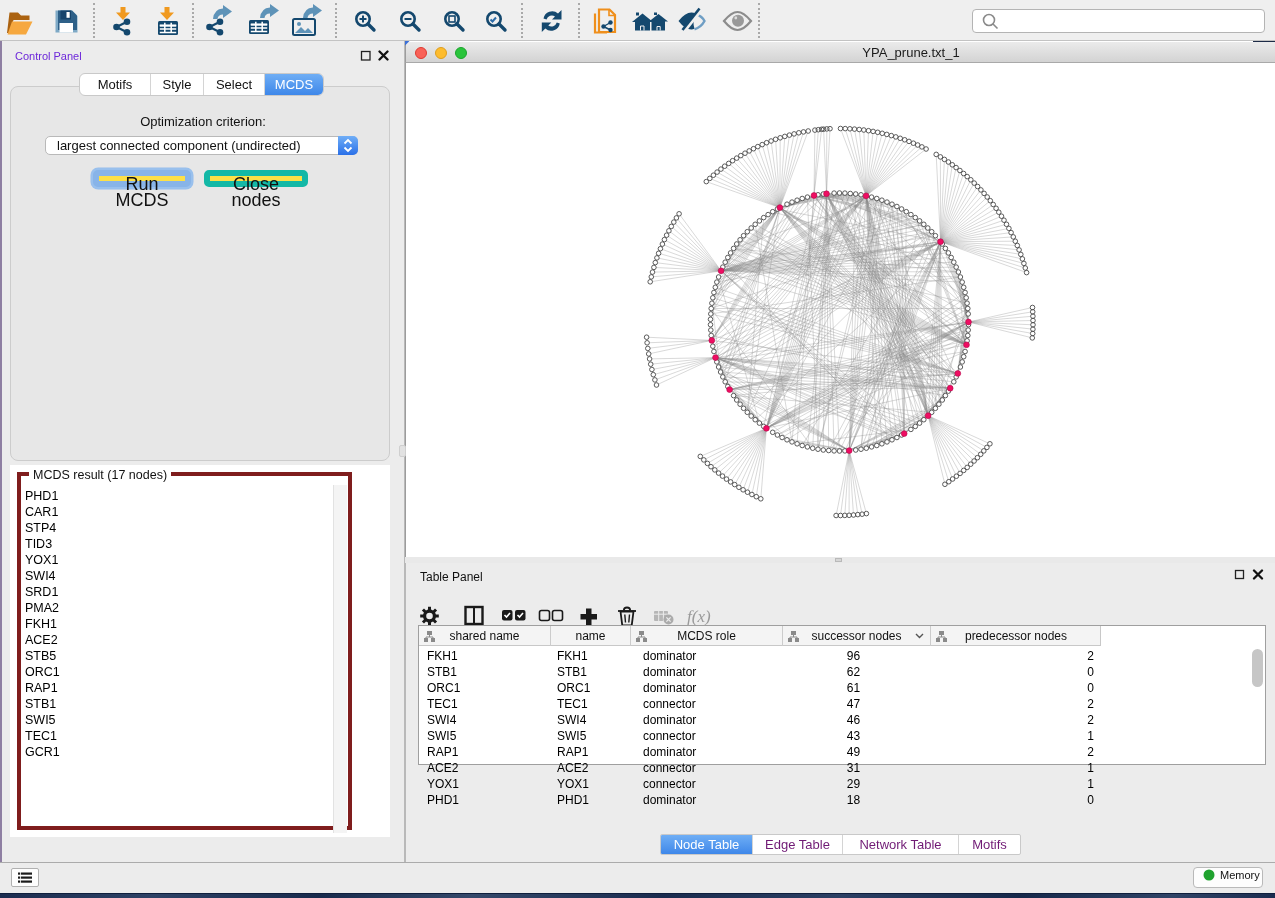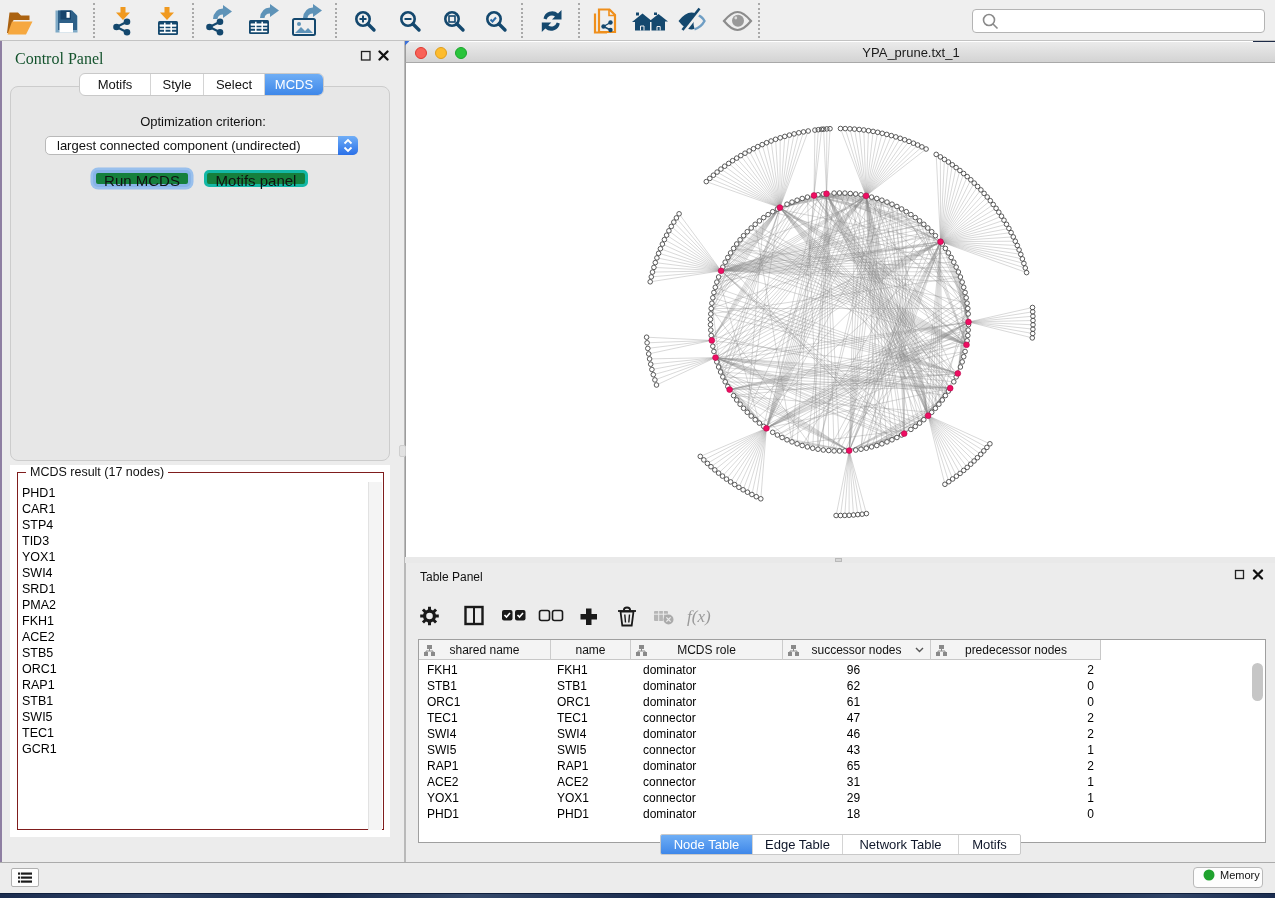--- a/index.html
+++ b/index.html
@@ -10,65 +10,65 @@
 
 #toolbar { left:0; top:0; width:1275px; height:41px; background:#efefef; border-bottom:1px solid #c3c3c3; }
 .tsep { position:absolute; top:3px; height:35px; width:0; border-left:2px dotted #a9a9a9; }
 #searchbox { position:absolute; left:972px; top:9px; width:293px; height:24px; background:#fff; border:1px solid #b4b4b4; border-radius:4px; }
 
 
 #lsliver { left:0; top:41px; width:2px; height:849px; background:#8e7fa2; }
 
 
 #cpanel { left:2px; top:41px; width:403px; height:821px; background:#ececec; border-right:1px solid #b9b9b9; }
-#cpanel-title { position:absolute; left:13px; top:9px; font-size:16px; color:#14532d;font-family:Liberation Serif, serif; }
+#cpanel-title { position:absolute; left:13px; top:9px; font-size:11px; color:#6d28d9; }
 #tabgroup { position:absolute; left:77px; top:32px; height:23px; display:flex; background:#fff; border:1px solid #c9c9c9; border-radius:6px; overflow:hidden; z-index:5; }
 .tabseg { font-size:13px; color:#111; line-height:21px; border-right:1px solid #d4d4d4; text-align:center; }
 .tabseg:last-child { border-right:none; }
 .tabseg.sel { background:linear-gradient(#6faef5,#3e87e9); color:#fff; }
 #innerpanel { position:absolute; left:8px; top:45px; width:380px; height:375px; background:#e7e7e7; border:1px solid #cccccc; border-radius:8px; z-index:1; }
 #optlabel { position:absolute; left:0; top:73px; width:100%; text-align:center; font-size:13px; color:#111; z-index:2; }
 .z2 { z-index:2; }
 #combo { position:absolute; left:43px; top:95px; width:313px; height:19px; background:#fff; border:1px solid #b9b9b9; border-radius:5px; font-size:13px; color:#111; line-height:17px; padding-left:11px; }
 #combo-btn { position:absolute; right:-1px; top:-1px; width:20px; height:19px; border-radius:0 5px 5px 0; background:linear-gradient(#70aef7,#2a70e8); }
-.btn { position:absolute; top:129px; height:17px; background:#15803d; border:3px solid #14b8a6; border-radius:5px; font-size:15px; color:#111; text-align:center; line-height:16px; }
+.btn { position:absolute; top:129px; height:17px; background:#fde047; border:6px solid #14b8a6; border-radius:5px; font-size:18px; color:#111; text-align:center; line-height:16px; }
 #btn-run { left:91px; width:98px; box-shadow:0 0 0 2.5px rgba(120,175,240,.7); border-color:#88b4e8; }
 #btn-close { left:202px; width:104px; }
 #resultwrap { position:absolute; left:8px; top:424px; width:380px; height:372px; background:#fff; }
-#fieldset { position:absolute; left:7px; top:7px; width:367px; height:358px; border:1px solid #7f1d1d; }
+#fieldset { position:absolute; left:7px; top:7px; width:335px; height:358px; border:4px solid #7f1d1d; }
 #legend { position:absolute; left:8px; top:-8px; background:#fff; padding:0 4px; font-size:12.5px; color:#111; }
 #mlist { position:absolute; left:4px; top:12px; font-size:12.5px; color:#000; line-height:16px; }
 #vtrack { position:absolute; right:1px; top:9px; width:14px; height:348px; background:#f4f4f4; border-left:1px solid #e2e2e2; }
 
 
 #netwin { left:405px; top:41px; width:848px; height:516px; background:#fff;padding-left:45px; }
 #nettitle { position:absolute; left:0; top:1px; width:870px; height:21px; background:linear-gradient(#ebebeb,#d3d3d3); border-bottom:1px solid #a9a9a9; border-left:1px solid #9c9c9c; }
 #nettitle .t { position:absolute; left:0; top:3px; width:1010px; text-align:center; font-size:13px; color:#1a1a1a; }
 .light { position:absolute; top:5px; width:12px; height:12px; border-radius:50%; }
 #netcanvas { position:absolute; left:0; top:22px; width:870px; height:494px; background:#fff; border-left:1px solid #9c9c9c; }
 
 
 #hdivider { left:405px; top:557px; width:870px; height:6px; background:#e9e9e9; }
 
 
 #tpanel { left:405px; top:563px; width:870px; height:299px; background:#ececec; border-left:1px solid #b9b9b9; }
 #tpanel-title { position:absolute; left:14px; top:7px; font-size:12px; color:#111; }
-#tablebox { position:absolute; left:12px; top:76px; width:848px; height:204px; background:#fff; border:1px solid #9f9f9f; }
+#tablebox { position:absolute; left:12px; top:62px; width:848px; height:140px; background:#fff; border:1px solid #9f9f9f; }
 #thead { position:absolute; left:0; top:0; width:682px; height:20px; background:#f4f4f4; border-bottom:1px solid #c8c8c8; border-right:1px solid #c8c8c8; }
 .hcell { position:absolute; top:0; height:20px; border-right:1px solid #cccccc; font-size:12px; color:#111; text-align:center; line-height:20px; }
 #tbodyrows { position:absolute; left:0; top:22px; width:694px; }
 .trow { position:relative; height:16px; line-height:16px; font-size:12px; color:#000; }
 .trow span { position:absolute; }
 .tc1 { left:8px; } .tc2 { left:138px; } .tc3 { left:224px; }
 .tc4 { left:365px; width:139px; text-align:center; } .tc5 { left:513px; width:162px; text-align:right; }
 #tscroll { position:absolute; right:2px; top:23px; width:11px; height:38px; background:#c6c6c6; border-radius:6px; }
 
 
 #bottabs { left:660px; top:834px; height:21px; display:flex; background:#fff; border:1px solid #c9c9c9; border-radius:2px; overflow:hidden; }
-.btab { font-size:13px; color:#0f172a; text-align:center; line-height:19px; border-right:1px solid #d4d4d4; }
+.btab { font-size:13px; color:#701a75; text-align:center; line-height:19px; border-right:1px solid #d4d4d4; }
 .btab:last-child { border-right:none; }
 .btab.sel { background:linear-gradient(#6faef5,#3e87e9); color:#fff; }
 
 
 #statusbar { left:0; top:862px; width:1275px; height:31px; background:#ececec; border-top:1px solid #ababab; }
 #listbtn { position:absolute; left:11px; top:5px; width:28px; height:19px; background:#fdfdfd; border:1px solid #b0b0b0; border-radius:2px; }
 #membtn { position:absolute; right:12px; top:4px; width:70px; height:21px; background:#fdfdfd; border:1px solid #b9b9b9; border-radius:4px; font-size:11px; color:#111; }
 #wallpaper { left:0; top:893px; width:1275px; height:5px; background:linear-gradient(90deg,#1b2c4f 0%,#2e4266 12%,#182a4c 25%,#35496b 37%,#1a2b4e 52%,#2c4064 66%,#16284a 80%,#304467 92%,#1b2c4f 100%); border-top:1px solid #0f1f3d; }
 </style>
 </head>
@@ -183,21 +183,21 @@
       <div class="tabseg" style="width:53px;">Style</div>
       <div class="tabseg" style="width:61px;">Select</div>
       <div class="tabseg sel" style="width:58px;">MCDS</div>
   </div>
   <div id="innerpanel"></div>
   <div id="optlabel">Optimization criterion:</div>
   <div id="combo" class="z2">largest connected component (undirected)<div id="combo-btn"><svg width="20" height="19">
           <path d="M6.5 7.5L10 4l3.5 3.5M6.5 11.5L10 15l3.5-3.5" fill="none" stroke="#fff" stroke-width="1.8"></path>
         </svg></div></div>
   <div class="btn z2" id="btn-run">Run MCDS</div>
-  <div class="btn z2" id="btn-close">Motifs panel</div>
+  <div class="btn z2" id="btn-close">Close nodes</div>
   <svg class="z2" style="position:absolute;left:358px;top:9px;" width="30" height="13">
       <rect x="1.5" y="1.5" width="8.5" height="8.5" fill="none" stroke="#222" stroke-width="1.3"></rect>
       <path d="M19.5 1.5l8 8M27.5 1.5l-8 8" stroke="#111" stroke-width="2.3" stroke-linecap="round"></path>
     </svg>
   <div id="resultwrap">
     <div id="fieldset">
       <div id="legend">MCDS result (17 nodes)</div>
       <div id="mlist">PHD1<br>CAR1<br>STP4<br>TID3<br>YOX1<br>SWI4<br>SRD1<br>PMA2<br>FKH1<br>ACE2<br>STB5<br>ORC1<br>RAP1<br>STB1<br>SWI5<br>TEC1<br>GCR1</div>
       <div id="vtrack"></div>
     </div>
@@ -321,21 +321,21 @@
           <span class="tc1">SWI5</span>
           <span class="tc2">SWI5</span>
           <span class="tc3">connector</span>
           <span class="tc4">43</span>
           <span class="tc5">1</span>
         </div>
       <div class="trow">
           <span class="tc1">RAP1</span>
           <span class="tc2">RAP1</span>
           <span class="tc3">dominator</span>
-          <span class="tc4">65</span>
+          <span class="tc4">49</span>
           <span class="tc5">2</span>
         </div>
       <div class="trow">
           <span class="tc1">ACE2</span>
           <span class="tc2">ACE2</span>
           <span class="tc3">connector</span>
           <span class="tc4">31</span>
           <span class="tc5">1</span>
         </div>
       <div class="trow">

